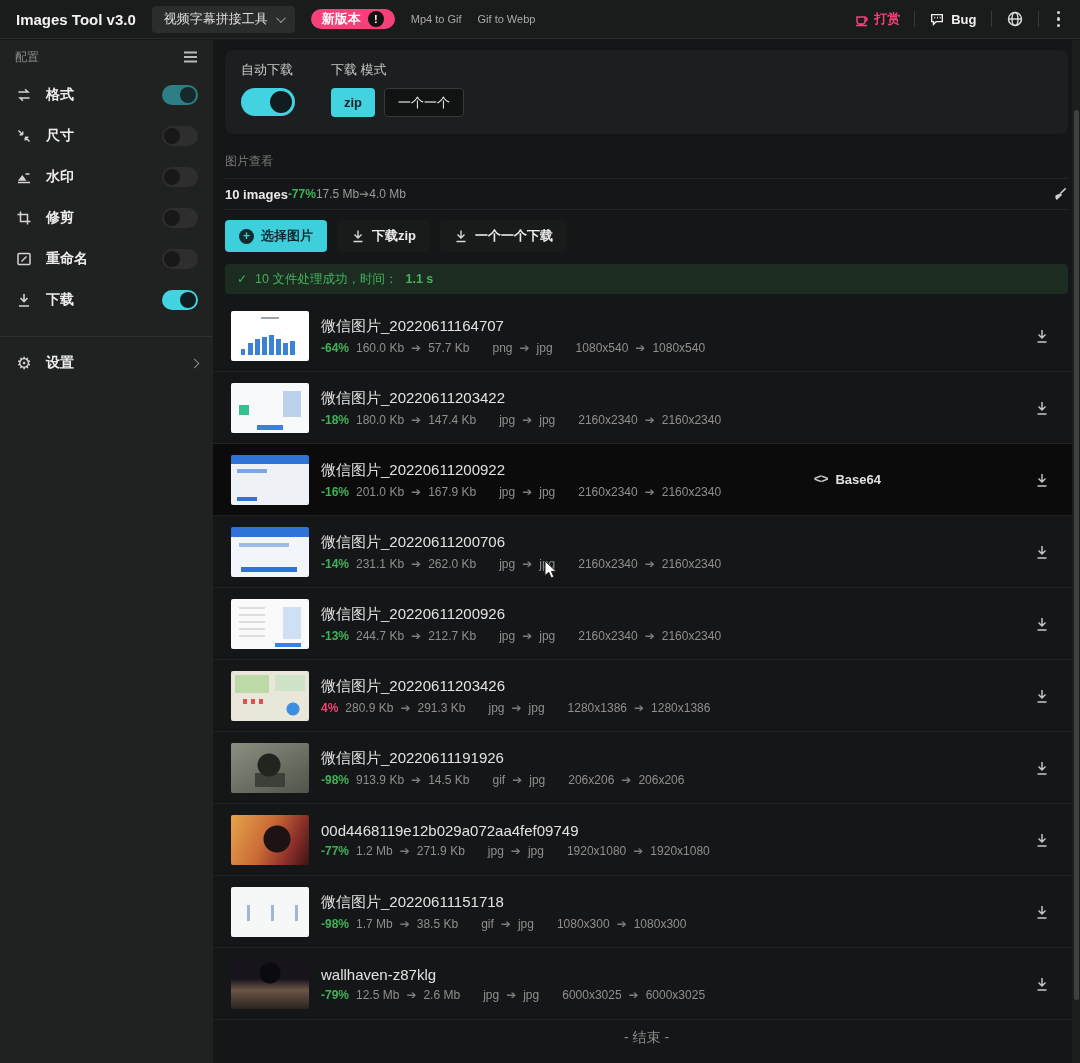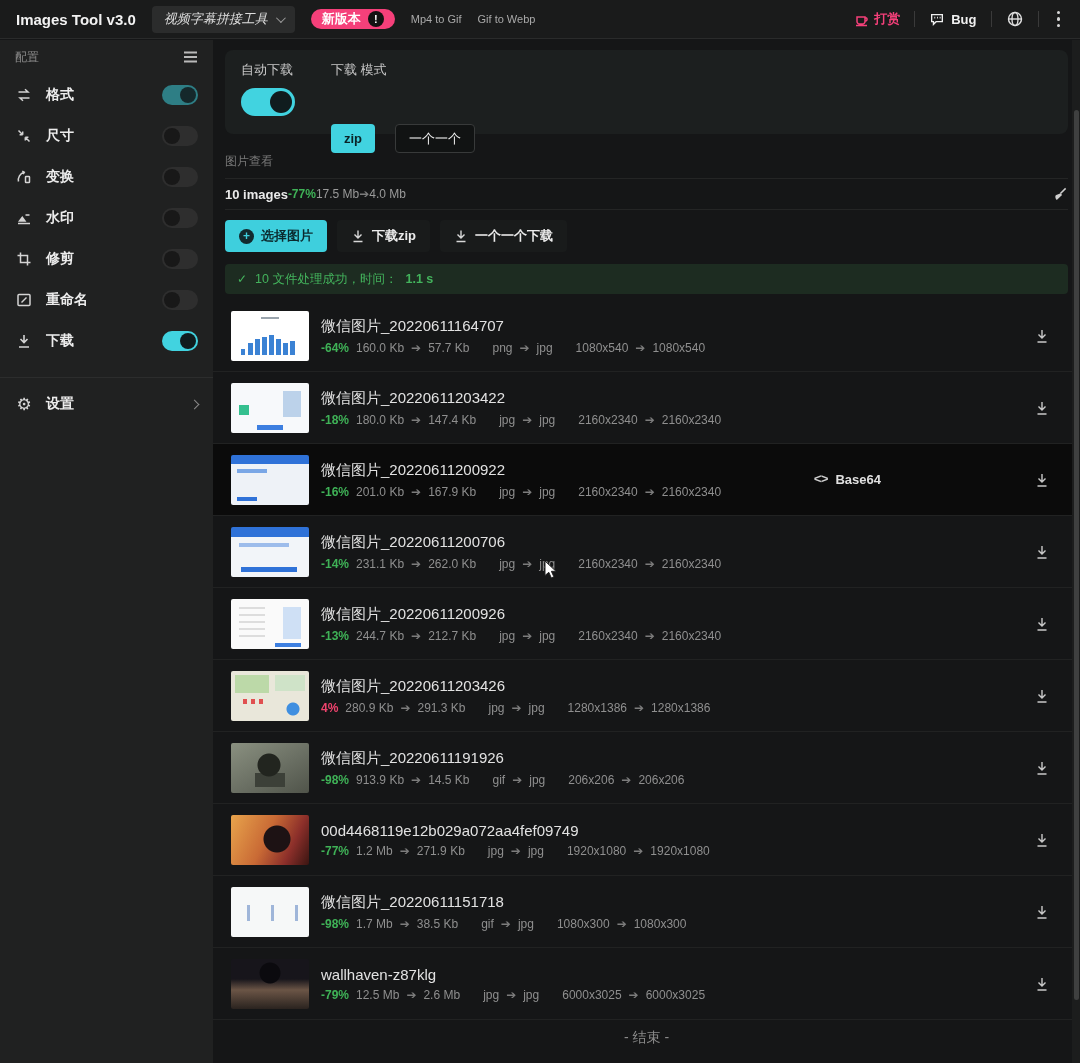--- a/index.html
+++ b/index.html
@@ -11,21 +11,21 @@
   }
   
   .header {
     position:absolute; top:0; left:0; right:0; height:39px;
     background:#1a1b1b; border-bottom:1px solid #2a2b2b;
     display:flex; align-items:center; padding:0 16px; gap:16px; z-index:5;
   }
   .app-title { font-size:15px; font-weight:bold; color:#f2f2f2; }
   .tool-dd {
     background:#2b2c2c; border-radius:4px; height:27px; padding:0 12px;
-    display:flex; align-items:center; gap:8px; font-size:13px; color:#dedede; cursor:pointer;font-style:italic;
+    display:flex; align-items:center; gap:8px; font-size:13px; color:#dedede; cursor:pointer;
   }
   .chev { width:7px; height:7px; border-right:1.6px solid #9a9a9a; border-bottom:1.6px solid #9a9a9a; transform:rotate(45deg) translateY(-2px); }
   .newver {
     background:#f5407a; border-radius:14px; height:20px; padding:0 11px;
     display:flex; align-items:center; gap:7px; color:#fff; font-size:13px; font-weight:bold; cursor:pointer;
   }
   .alert-badge {
     width:16px; height:16px; border-radius:50%; background:#121212; color:#fff;
     font-size:11px; font-weight:bold; text-align:center; line-height:16px;
   }
@@ -65,21 +65,21 @@
   
   .main { position:absolute; top:40px; left:213px; right:0; bottom:0; background:#151617; }
   .panel {
     margin:10px 12px 0; height:84px; background:#1c1f1f; border-radius:8px;
     padding:11px 16px; display:flex; gap:36px;
   }
   .panel .col { display:flex; flex-direction:column; gap:9px; }
   .p-label { font-size:13px; font-weight:normal; color:#c9c9c9; }
   .tg-big { width:54px; height:28px; border-radius:14px; background:#41d3e0; position:relative; cursor:pointer; }
   .tg-big::after { content:""; position:absolute; top:3px; right:3px; width:22px; height:22px; border-radius:50%; background:#101c1e; }
-  .mode-row { display:flex; gap:20px;margin-top:36px; }
+  .mode-row { display:flex; gap:9px; }
   .mode-btn { height:29px; padding:0 13px; border-radius:4px; font-size:13px; display:flex; align-items:center; cursor:pointer; }
   .mode-btn.sel { background:#41d3e0; color:#0a2327; font-weight:bold; }
   .mode-btn.unsel { background:#111313; color:#f0f0f0; border:1px solid #383a3a; }
 
   .viewer-label { margin:19px 12px 0; font-size:12px; color:#787878; padding-bottom:8px; border-bottom:1px solid #242525; }
   .stats-row { margin:0 12px; height:31px; display:flex; align-items:center; border-bottom:1px solid #242525; font-size:12px; color:#9a9a9a; }
   .stat-count { font-size:13px; font-weight:bold; color:#eaeaea; }
   .pct-green { color:#3fb257; font-weight:bold; }
   .arrow { color:#7c7c7c; font-size:12px; }
   .broom { margin-left:auto; color:#cfcfcf; cursor:pointer; }
@@ -241,30 +241,20 @@
   <div class="side-item">
     <span class="s-icon">
           <svg class="ic" width="18" height="18" viewBox="0 0 18 18" fill="none" stroke="#d4d4d4" stroke-width="1.5">
             <path d="M3.5 3.5l4.2 4.2M7.7 7.7V4.6M7.7 7.7H4.6M14.5 14.5l-4.2-4.2M10.3 10.3v3.1M10.3 10.3h3.1"></path>
           </svg>
         </span>
     <span class="s-label">尺寸</span>
     <span class="tg tg-off"></span>
   </div>
 
-  <div class="side-item">
-    <span class="s-icon">
-          <svg class="ic" width="18" height="18" viewBox="0 0 18 18" fill="none" stroke="#d4d4d4" stroke-width="1.5">
-            <path d="M3.5 13.5A8 8 0 0 1 9 4.2M7.3 3.2L9.3 4.3 8.2 6.2"></path>
-            <rect x="10.5" y="8.5" width="4" height="6" rx="0.6"></rect>
-          </svg>
-        </span>
-    <span class="s-label">变换</span>
-    <span class="tg tg-off"></span>
-  </div>
 
   <div class="side-item">
     <span class="s-icon">
           <svg class="ic" width="18" height="18" viewBox="0 0 18 18" fill="none" stroke="#d4d4d4" stroke-width="1.5">
             <path d="M3 14.5h12"></path>
             <path d="M4.5 12l2.8-3.8L10 12z" fill="#d4d4d4"></path>
             <path d="M10.5 6h4"></path>
           </svg>
         </span>
     <span class="s-label">水印</span>

